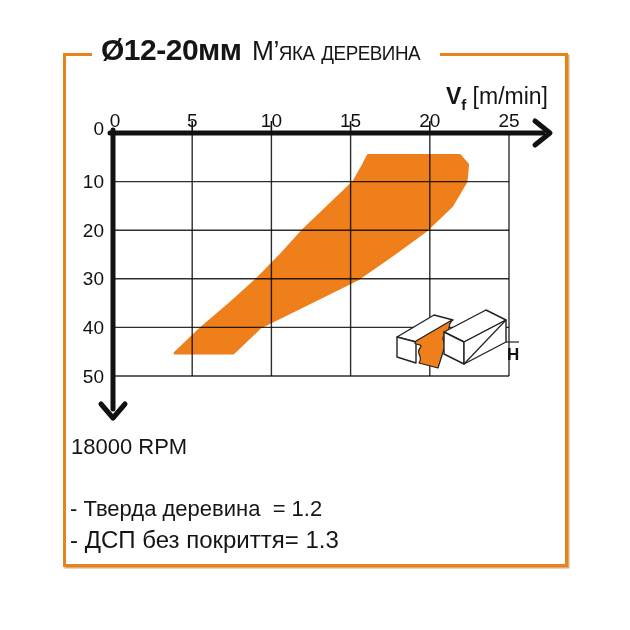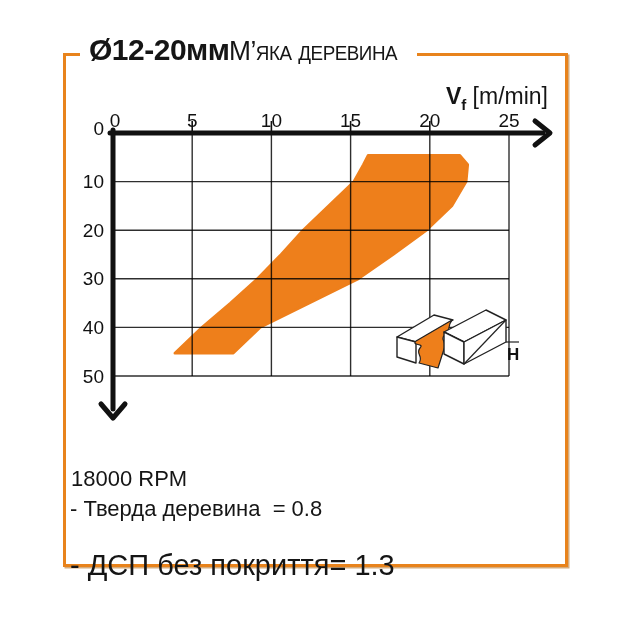--- a/index.html
+++ b/index.html
@@ -4,40 +4,40 @@
 <style>
   html,body{margin:0;padding:0;background:#fff;}
   body{width:630px;height:630px;position:relative;overflow:hidden;
        font-family:"Liberation Sans", sans-serif;color:#151515;}
   .stage{position:absolute;inset:0;background:#fff;}
 
   .frame{position:absolute;left:63px;top:53px;width:499px;height:508px;
          border:3px solid #E8831C;z-index:1;
          box-shadow:1.5px 1.5px 0 rgba(180,104,16,.55);}
 
-  .title{position:absolute;left:80px;top:33px;z-index:3;background:#fff;
-         padding:0 9px;display:flex;align-items:baseline;white-space:nowrap;}
+  .title{position:absolute;left:92px;top:33px;z-index:3;background:#fff;
+         padding:0 9px;display:flex;align-items:baseline;gap:11px;white-space:nowrap;}
   .title .dia{font-size:30px;font-weight:700;letter-spacing:-.5px;}
   .title .mat{font-size:28px;font-weight:400;font-variant:small-caps;
               display:inline-block;transform:scaleX(.94);transform-origin:left bottom;
               letter-spacing:-.5px;}
 
   .vf-label{position:absolute;top:83px;right:82px;z-index:3;font-size:23px;white-space:nowrap;}
   .vf-label .sym{font-weight:700;}
   .vf-label sub{font-weight:700;font-size:15px;}
 
   #chart{position:absolute;left:0;top:0;width:630px;height:630px;z-index:2;}
 
   .h-label{position:absolute;left:136px;top:398px;z-index:3;font-size:23px;white-space:pre;}
   .h-label .sym{font-weight:700;font-size:24px;}
 
-  .rpm{position:absolute;left:71px;top:434px;z-index:3;font-size:22px;white-space:pre;margin-top:32px;}
+  .rpm{position:absolute;left:71px;top:434px;z-index:3;font-size:22px;white-space:pre;}
   .coef-title{position:absolute;left:72px;top:466px;z-index:3;font-size:22px;white-space:pre;}
   .coef-1{position:absolute;left:70px;top:496px;z-index:3;font-size:22px;white-space:pre;}
-  .coef-2{position:absolute;left:70px;top:549px;z-index:3;font-size:29px;white-space:pre;}
+  .coef-2{position:absolute;left:70px;top:526px;z-index:3;font-size:24px;white-space:pre;}
 
   svg text{font-family:"Liberation Sans", sans-serif;fill:#111;}
 </style>
 </head>
 <body>
 
 <div class="stage">
 
   <div class="frame"></div>
 
@@ -98,16 +98,16 @@
         <path d="M444,332 L464,342 L464,364 L444,354 Z"></path>
         <path d="M464,342 L506,320 L506,342 L464,364 Z"></path>
         <line x1="506" y1="320" x2="464" y2="364" stroke-width="1.2"></line>
         <line x1="506" y1="342" x2="519" y2="342" stroke-width="1.2"></line>
         <text x="507" y="360" font-size="17" font-weight="bold" stroke="none">H</text>
       </g>
     </svg>
 
 
   <div class="rpm">18000 RPM</div>
-  <div class="coef-1">- Тверда деревина  = 0.8</div>
+  <div class="coef-1">- Тверда деревина  = 1.2</div>
   <div class="coef-2">- ДСП без покриття= 1.3</div>
 
 </div>
 
 </body></html>

